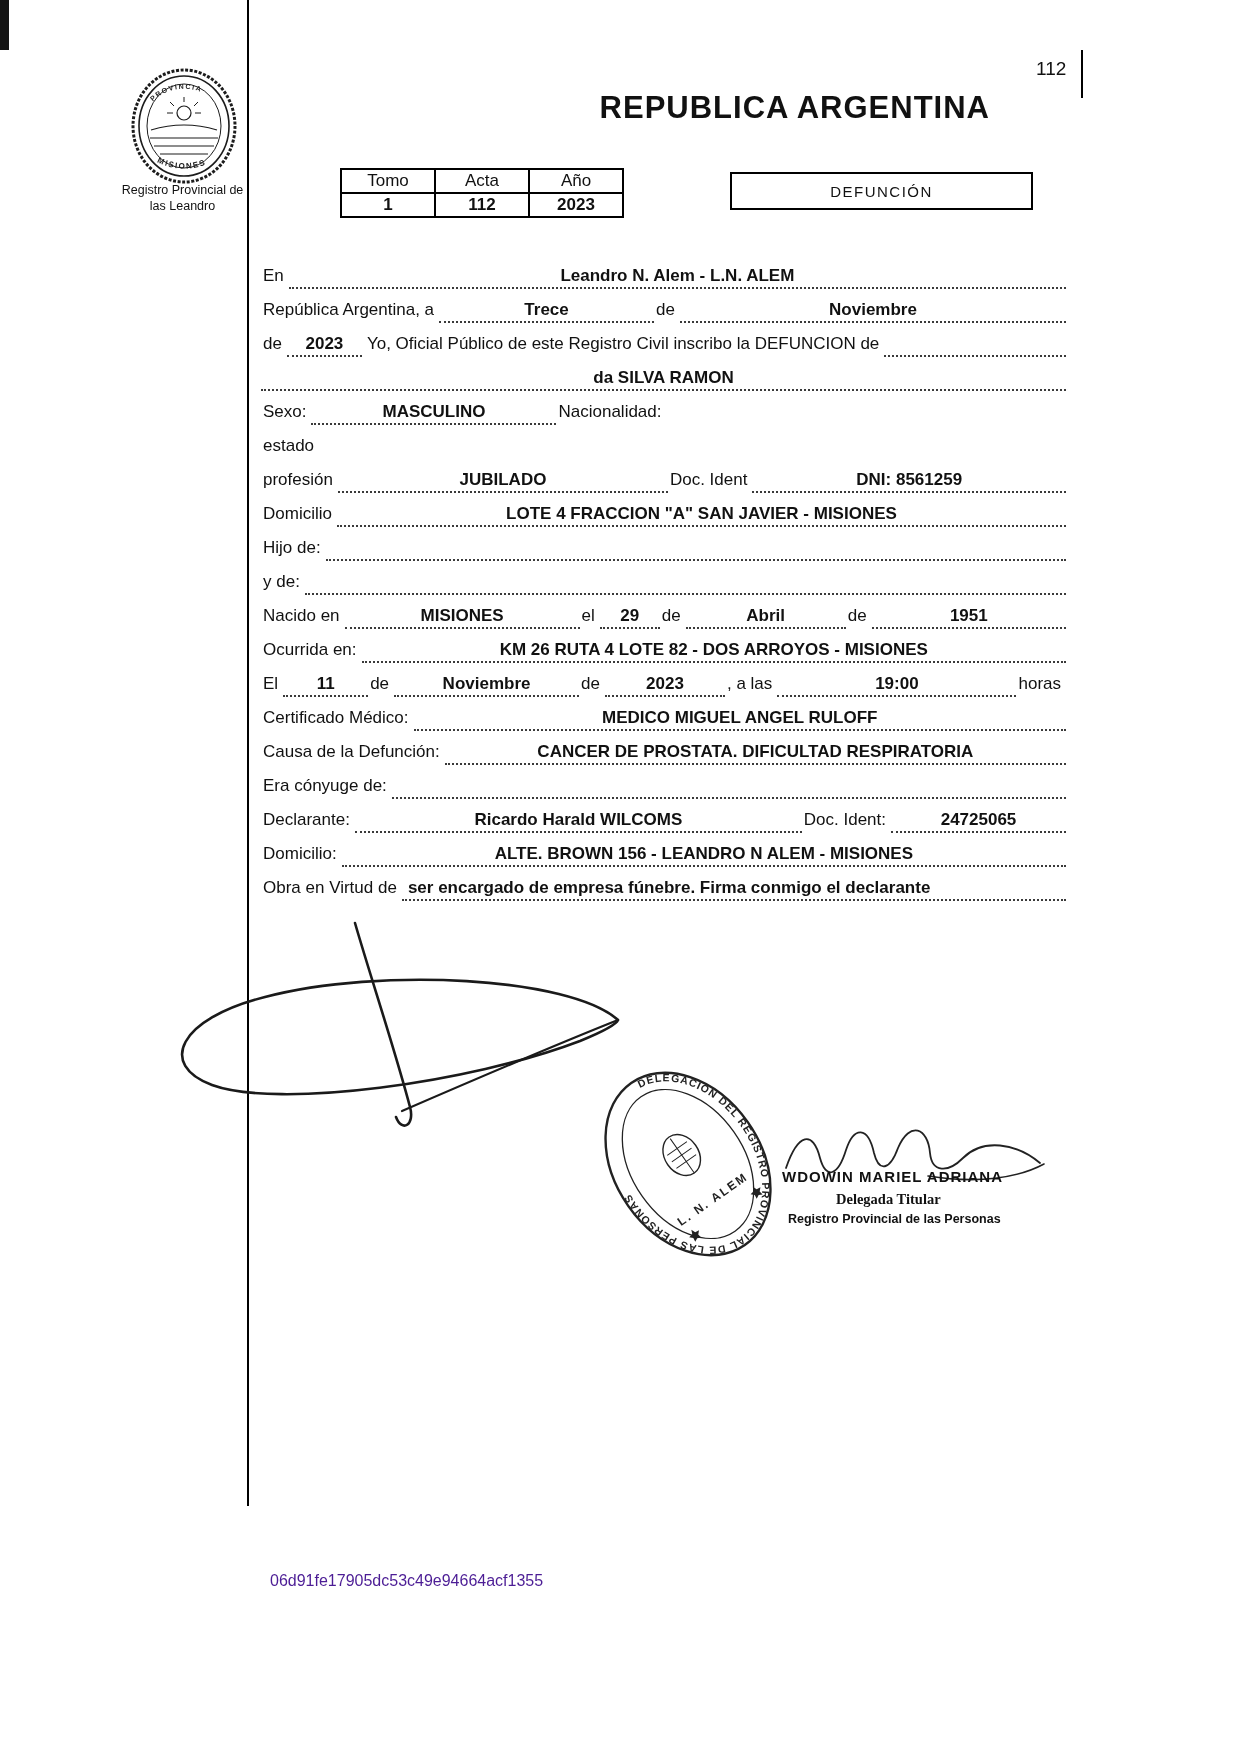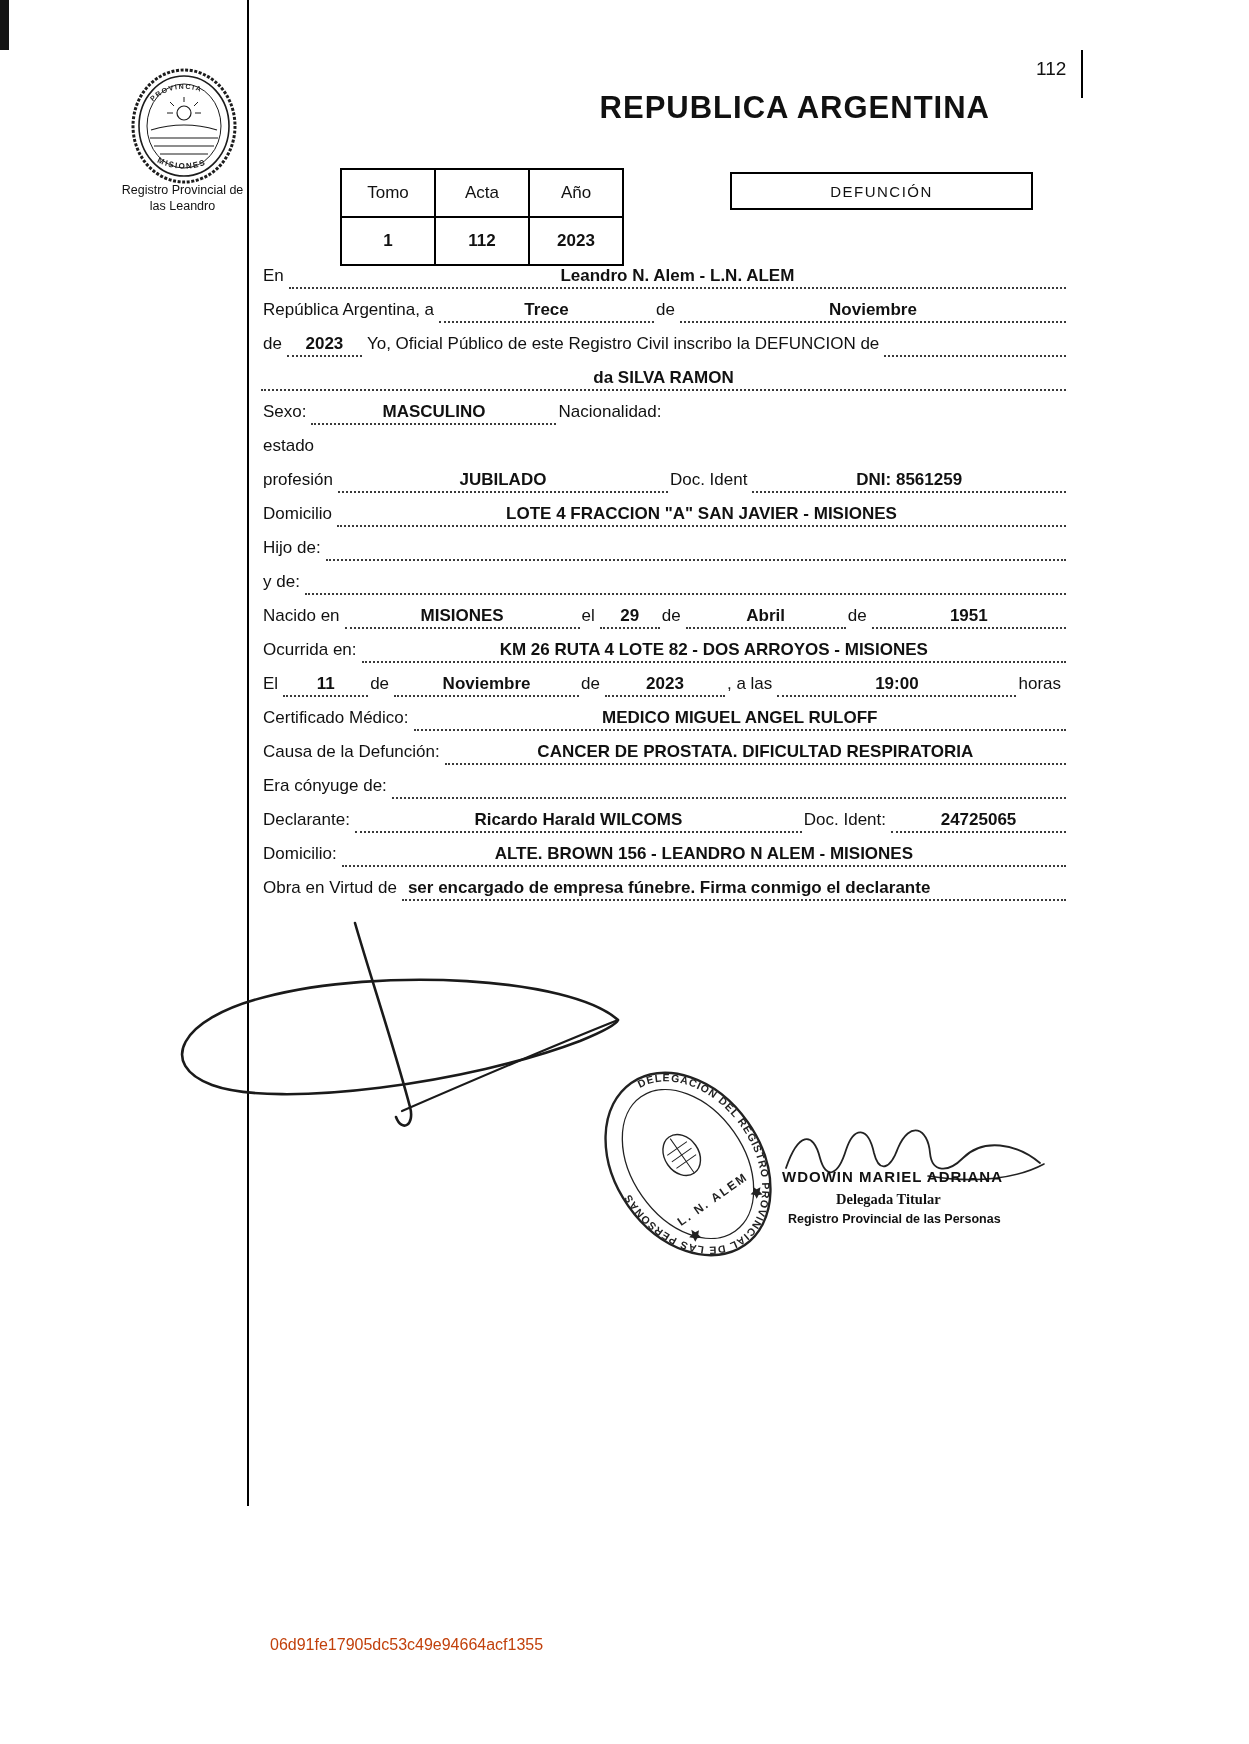--- a/index.html
+++ b/index.html
@@ -12,41 +12,41 @@
   .left-border { position:absolute; left:247px; top:0; width:2px; height:1506px; background:#000; }
   .right-border { position:absolute; left:1081px; top:50px; width:2px; height:48px; background:#000; }
   .page-number { position:absolute; left:1036px; top:58px; font-size:19px; }
   .title { position:absolute; left:330px; top:90px; width:660px; text-align:right;
            font-size:31px; font-weight:700; letter-spacing:1px; }
   .seal { position:absolute; left:128px; top:66px; width:112px; height:122px; }
   .seal-caption { position:absolute; left:100px; top:182px; width:165px; text-align:center;
                   font-size:12.5px; line-height:1.3; }
   .rec-table { position:absolute; left:340px; top:168px; border-collapse:collapse;
                font-size:17px; text-align:center; }
-  .rec-table th, .rec-table td { border:2px solid #000; width:94px; height:24px; padding:13px 4px; }
+  .rec-table th, .rec-table td { border:2px solid #000; width:94px; height:24px; padding:1px 4px; }
   .rec-table th { font-weight:400; }
   .rec-table td { font-weight:700; }
   .def-box { position:absolute; left:730px; top:172px; width:303px; height:38px; border:2px solid #000;
              display:flex; align-items:center; justify-content:center; font-size:15px; letter-spacing:1.5px; }
   .form { position:absolute; left:261px; top:255px; width:805px; }
   .row { display:flex; align-items:flex-end; height:34px; font-size:17px; }
   .fl { white-space:nowrap; padding:0 5px 1px 2px; border-bottom:2px solid transparent; }
   .plain { white-space:nowrap; padding:0 5px 1px 5px; border-bottom:2px solid transparent; font-weight:400; }
   .fv { border-bottom:2px dotted #3a3a3a; font-weight:700; text-align:center;
         white-space:nowrap; padding:0 2px 1px 2px; min-width:40px; }
   .grow { flex:1 1 auto; }
   .leftalign { text-align:left; padding-left:6px; }
   .sig-main { position:absolute; left:150px; top:915px; width:500px; height:235px; }
   .stamp { position:absolute; left:593px; top:1053px; width:190px; height:222px; }
   .officer-squiggle { position:absolute; left:778px; top:1118px; width:272px; height:70px; }
   .officer-name { position:absolute; left:782px; top:1168px; font-size:15px; font-weight:700; letter-spacing:1px; }
   .officer-title { position:absolute; left:836px; top:1191px; font-size:14.5px; font-weight:700;
                    font-family:"Liberation Serif", serif; }
   .officer-org { position:absolute; left:788px; top:1212px; font-size:12.5px; font-weight:700; }
-  .footer-hash { position:absolute; left:270px; top:1636px; font-size:16px; color:#c2410c; }
+  .footer-hash { position:absolute; left:270px; top:1572px; font-size:16px; color:#4c1d95; }
 </style>
 </head>
 <body>
 
 <div class="page">
 
   <div class="artifact-topleft"></div>
   <div class="left-border"></div>
   <div class="right-border"></div>
   <div class="page-number">112</div>

